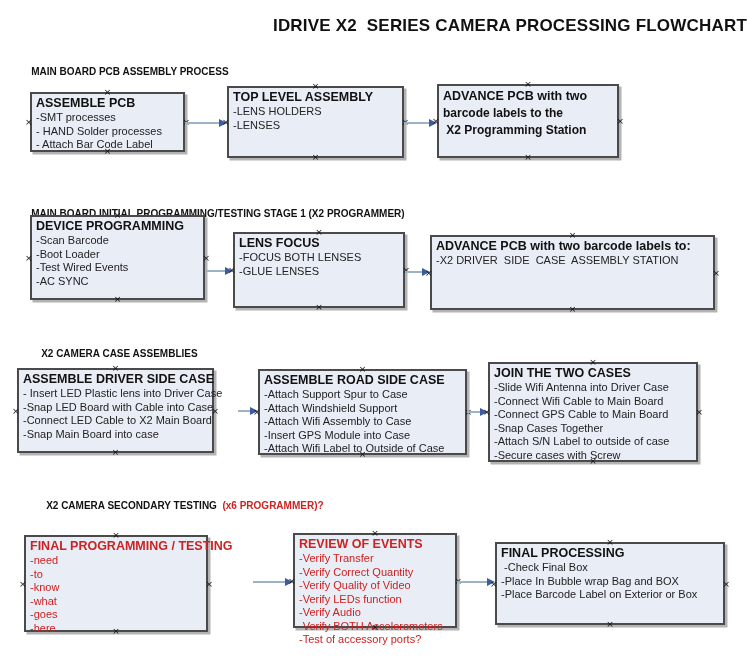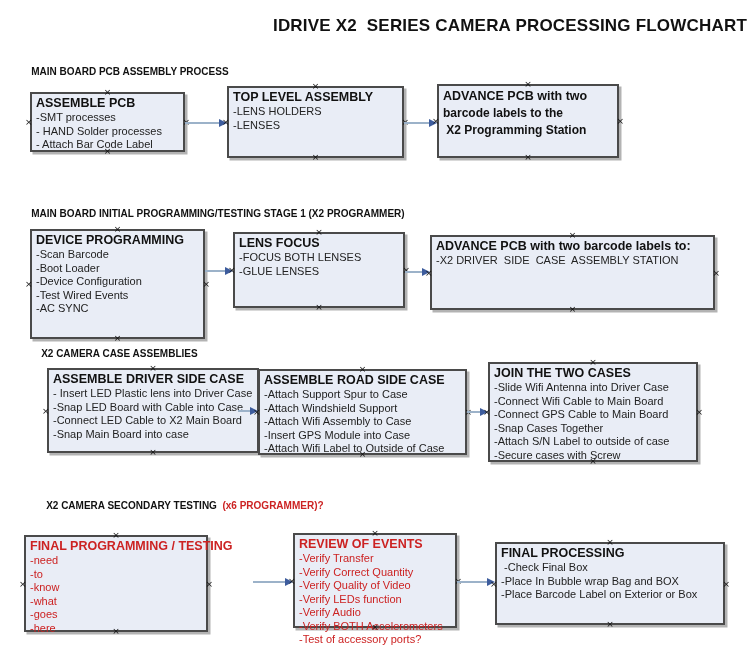--- a/index.html
+++ b/index.html
@@ -78,29 +78,28 @@
     <span class="h h-r"></span>
     <div class="box-title" style="line-height:17px">ADVANCE PCB with two</div>
     <div class="line">barcode labels to the</div>
     <div class="line"> X2 Programming Station</div>
   </div>
 
   <div class="sec-header" style="left:20px;top:197px">
     <span>MAIN BOARD INITIAL PROGRAMMING/TESTING STAGE 1 (X2 PROGRAMMER)</span>
   </div>
 
-  <div class="box" style="left:30px;top:229px;width:175px;height:110px">
+  <div class="box" style="left:30px;top:215px;width:175px;height:85px">
     <span class="h h-t"></span>
     <span class="h h-b"></span>
     <span class="h h-l"></span>
     <span class="h h-r"></span>
     <div class="box-title">DEVICE PROGRAMMING</div>
     <div class="line">-Scan Barcode</div>
     <div class="line">-Boot Loader</div>
-    <div class="line">-Device Configuration</div>
     <div class="line">-Test Wired Events</div>
     <div class="line">-AC SYNC</div>
   </div>
 
   <div class="connector" style="left:205px;top:266px;width:28px">
     <div class="c-line"></div>
     <div class="c-head"></div>
   </div>
 
   <div class="box" style="left:233px;top:232px;width:172px;height:76px">
@@ -124,21 +123,21 @@
     <span class="h h-l"></span>
     <span class="h h-r"></span>
     <div class="box-title">ADVANCE PCB with two barcode labels to:</div>
     <div class="line">-X2 DRIVER  SIDE  CASE  ASSEMBLY STATION</div>
   </div>
 
   <div class="sec-header" style="left:30px;top:337px">
     <span>X2 CAMERA CASE ASSEMBLIES</span>
   </div>
 
-  <div class="box" style="left:47px;top:368px;width:212px;height:85px">
+  <div class="box" style="left:17px;top:368px;width:197px;height:85px">
     <span class="h h-t"></span>
     <span class="h h-b"></span>
     <span class="h h-l"></span>
     <span class="h h-r"></span>
     <div class="box-title">ASSEMBLE DRIVER SIDE CASE</div>
     <div class="line">- Insert LED Plastic lens into Driver Case</div>
     <div class="line">-Snap LED Board with Cable into Case</div>
     <div class="line">-Connect LED Cable to X2 Main Board</div>
     <div class="line">-Snap Main Board into case</div>
   </div>

